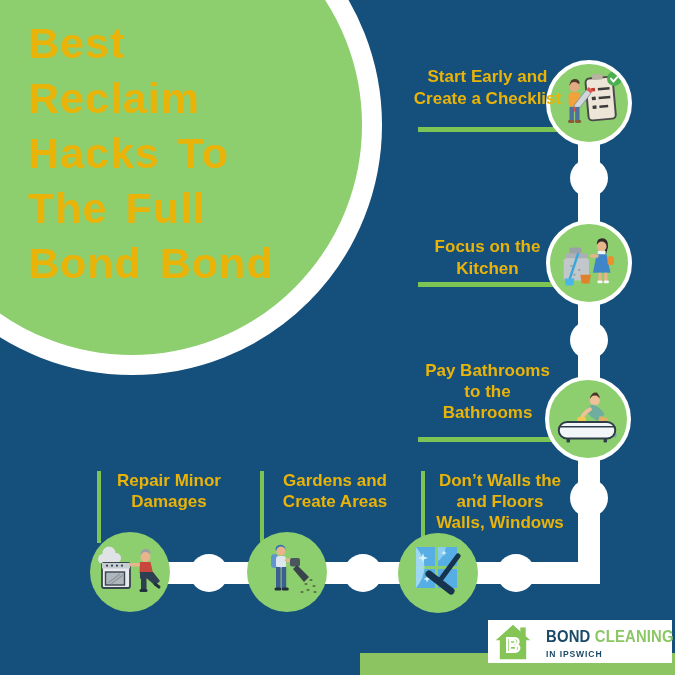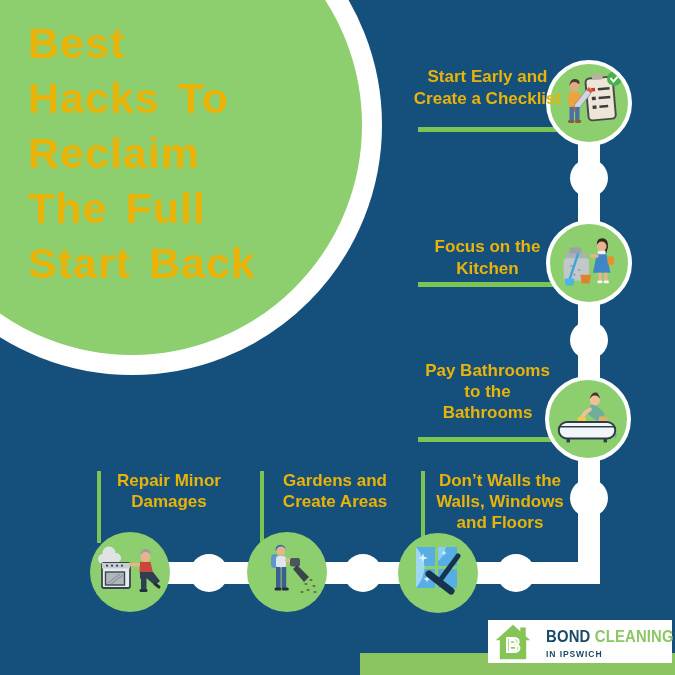--- a/index.html
+++ b/index.html
@@ -59,24 +59,24 @@
   .brand-tagline{font-size:9.5px;font-weight:800;color:#1b4a68;letter-spacing:1px;margin-top:2px;}
 </style>
 </head>
 <body>
 
 <div class="canvas">
 
   <div class="hero-circle"></div>
   <div class="title">
     <div>Best</div>
+    <div>Reclaim</div>
     <div>Hacks To</div>
-    <div>Reclaim</div>
     <div>The Full</div>
-    <div>Start Back</div>
+    <div>Bond Bond</div>
   </div>
 
   <div class="vline"></div>
   <div class="hline"></div>
   <div class="dot d1"></div>
   <div class="dot d2"></div>
   <div class="dot d3"></div>
   <div class="dot d4"></div>
   <div class="dot d5"></div>
   <div class="dot d6"></div>
@@ -162,22 +162,22 @@
       <rect x="29" y="38" width="9" height="6.5" rx="2" fill="#f5c84e"></rect>
       <rect x="10" y="43" width="58" height="17" rx="8.5" fill="#f2f6f8" stroke="#2e3c48" stroke-width="2"></rect>
       <line x1="11" y1="48" x2="67" y2="48" stroke="#2e3c48" stroke-width="1.4"></line>
       <rect x="18" y="60" width="3.5" height="4" fill="#2e3c48"></rect>
       <rect x="56" y="60" width="3.5" height="4" fill="#2e3c48"></rect>
     </svg>
   </div>
 
   <div class="lbl l4">
     <div>Don’t Walls the</div>
+    <div>and Floors</div>
     <div>Walls, Windows</div>
-    <div>and Floors</div>
   </div>
   <div class="vbar b4"></div>
   <div class="node plain n4">
     <svg viewBox="0 0 80 80">
       <g fill="#56aee4">
         <rect x="18" y="14" width="19" height="19"></rect>
           <rect x="40" y="14" width="19" height="19"></rect>
         <rect x="18" y="36" width="19" height="19"></rect>
           <rect x="40" y="36" width="19" height="19"></rect>
       </g>

